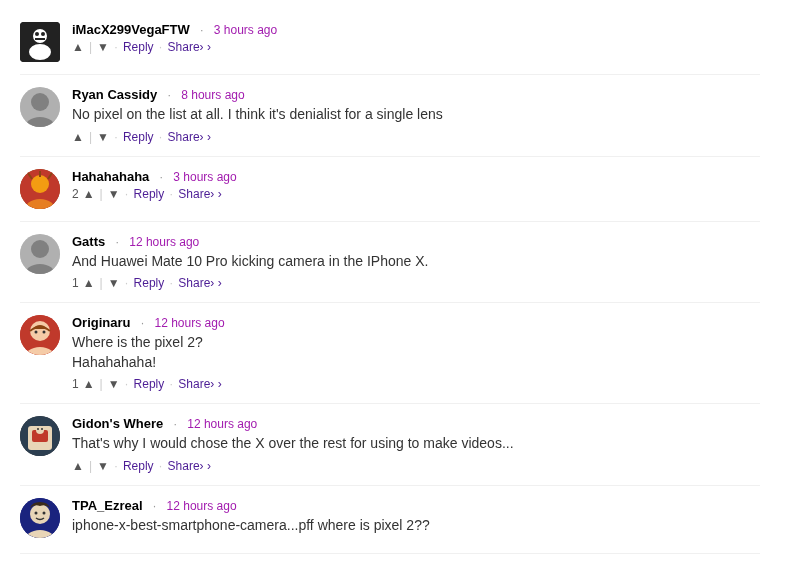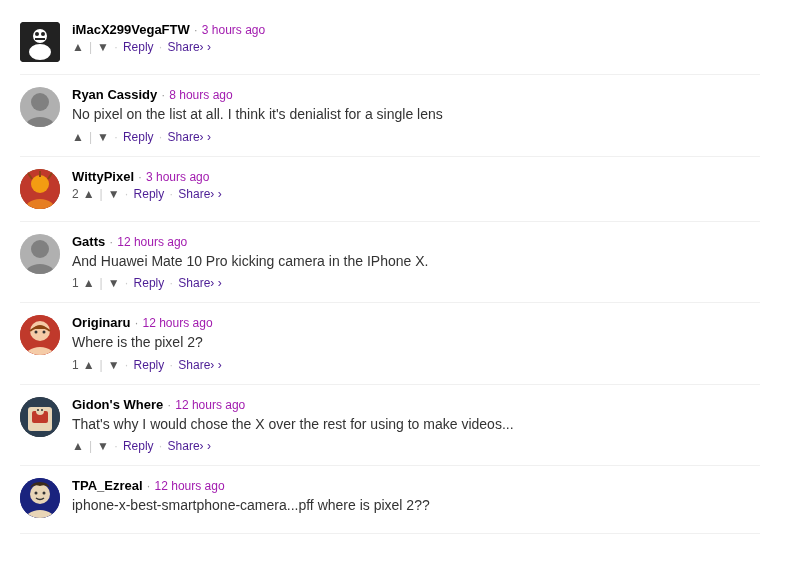--- a/index.html
+++ b/index.html
@@ -41,21 +41,21 @@
     .avatar svg, .avatar-inner {
       width: 100%;
       height: 100%;
     }
     .comment-body {
       flex: 1;
     }
     .comment-header {
       display: flex;
       align-items: baseline;
-      gap: 4px;
+      gap: 10px;
       margin-bottom: 3px;
     }
     .username {
       font-weight: bold;
       font-size: 13px;
       color: #000;
     }
     .separator-dot {
       color: #999;
       font-size: 12px;
@@ -176,21 +176,21 @@
         <rect width="40" height="40" fill="#c0392b"></rect>
         <circle cx="20" cy="15" r="9" fill="#f39c12"></circle>
         <ellipse cx="20" cy="42" rx="16" ry="12" fill="#e67e22"></ellipse>
         <line x1="12" y1="10" x2="8" y2="4" stroke="#8B4513" stroke-width="2"></line>
         <line x1="28" y1="10" x2="32" y2="4" stroke="#8B4513" stroke-width="2"></line>
         <line x1="20" y1="8" x2="20" y2="2" stroke="#8B4513" stroke-width="2"></line>
       </svg>
     </div>
     <div class="comment-body">
       <div class="comment-header">
-        <span class="username">WittyPixel</span>
+        <span class="username">Hahahahaha</span>
         <span class="separator-dot">·</span>
         <span class="timestamp">3 hours ago</span>
       </div>
       <div class="comment-actions">
         <span class="vote-count">2</span>
         <span class="vote-btn">▲</span>
         <span class="action-separator">|</span>
         <span class="vote-btn">▼</span>
         <span class="action-separator">·</span>
         <span class="reply-btn">Reply</span>
@@ -241,20 +241,21 @@
       </svg>
     </div>
     <div class="comment-body">
       <div class="comment-header">
         <span class="username">Originaru</span>
         <span class="separator-dot">·</span>
         <span class="timestamp">12 hours ago</span>
       </div>
       <div class="comment-text">
           <div>Where is the pixel 2?</div>
+          <div>Hahahahaha!</div>
         </div>
       <div class="comment-actions">
         <span class="vote-count">1</span>
         <span class="vote-btn">▲</span>
         <span class="action-separator">|</span>
         <span class="vote-btn">▼</span>
         <span class="action-separator">·</span>
         <span class="reply-btn">Reply</span>
         <span class="action-separator">·</span>
         <span class="share-btn">Share›</span>

